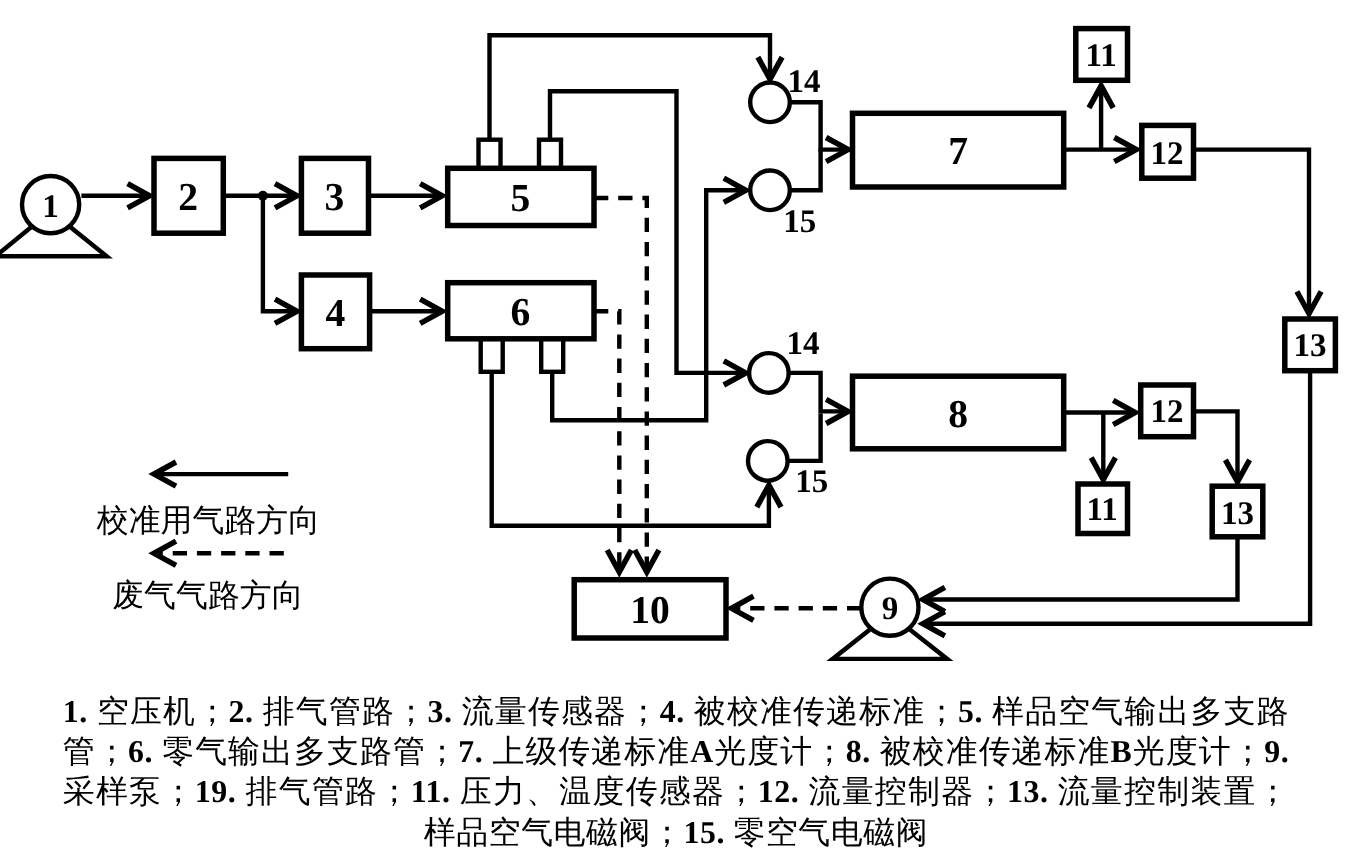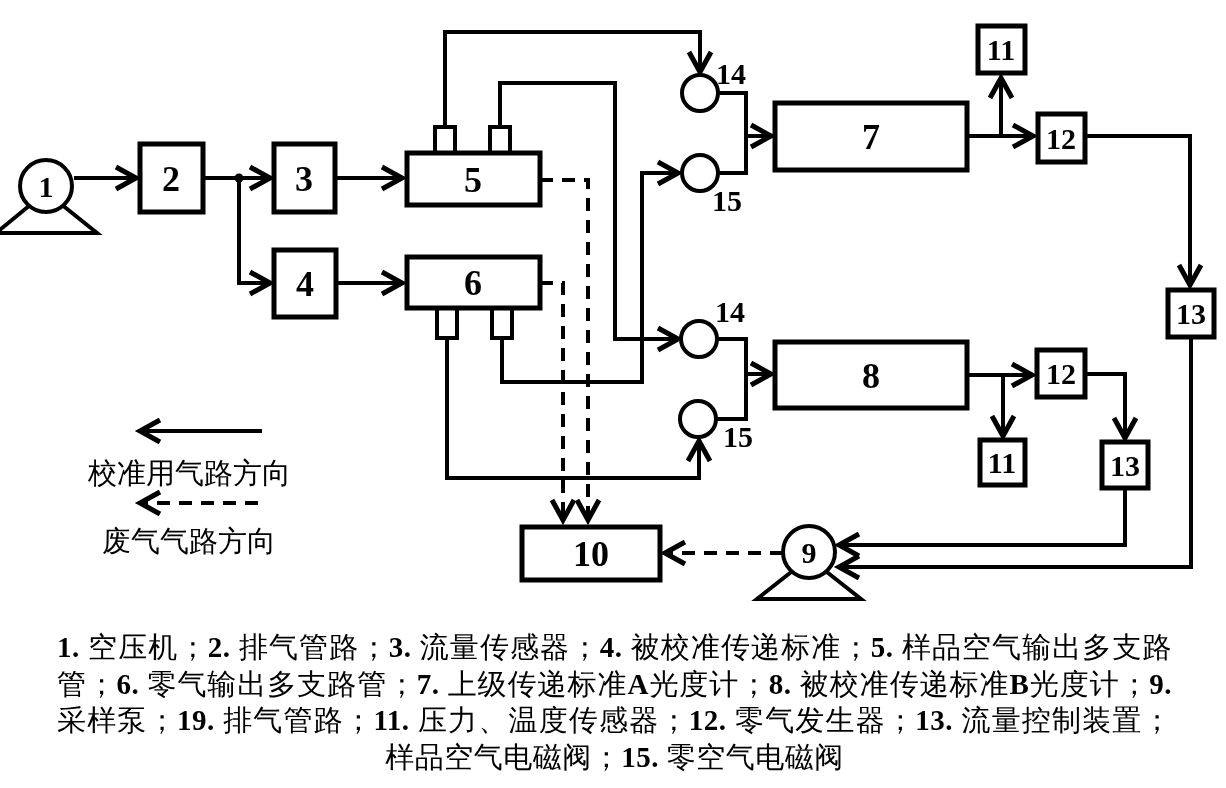--- a/index.html
+++ b/index.html
@@ -138,17 +138,17 @@
       <path class="ln" d="M262,431 H140" marker-end="url(#ah)"></path>
       <text class="cjk" x="88" y="483">校准用气路方向</text>
       <path class="lnd" d="M258,503 H140" marker-end="url(#ah)"></path>
       <text class="cjk" x="102" y="551">废气气路方向</text>
     </g>
   </svg>
 
   <div id="caption">
     <div class="cap-line cap-just"><span class="b">1.</span><span> 空压机；</span><span class="b">2.</span><span> 排气管路；</span><span class="b">3.</span><span> 流量传感器；</span><span class="b">4.</span><span> 被校准传递标准；</span><span class="b">5.</span><span> 样品空气输出多支路</span></div>
     <div class="cap-line cap-just"><span>管；</span><span class="b">6.</span><span> 零气输出多支路管；</span><span class="b">7.</span><span> 上级传递标准</span><span class="b">A</span><span>光度计；</span><span class="b">8.</span><span> 被校准传递标准</span><span class="b">B</span><span>光度计；</span><span class="b">9.</span></div>
-    <div class="cap-line cap-just"><span>采样泵；</span><span class="b">19.</span><span> 排气管路；</span><span class="b">11.</span><span> 压力、温度传感器；</span><span class="b">12.</span><span> 零气发生器；</span><span class="b">13.</span><span> 流量控制装置；</span><span class="b">14.</span></div>
+    <div class="cap-line cap-just"><span>采样泵；</span><span class="b">19.</span><span> 排气管路；</span><span class="b">11.</span><span> 压力、温度传感器；</span><span class="b">12.</span><span> 流量控制器；</span><span class="b">13.</span><span> 流量控制装置；</span><span class="b">14.</span></div>
     <div class="cap-line"><span>样品空气电磁阀；</span><span class="b">15.</span><span> 零空气电磁阀</span></div>
   </div>
 
 </div>
 
 </body></html>

